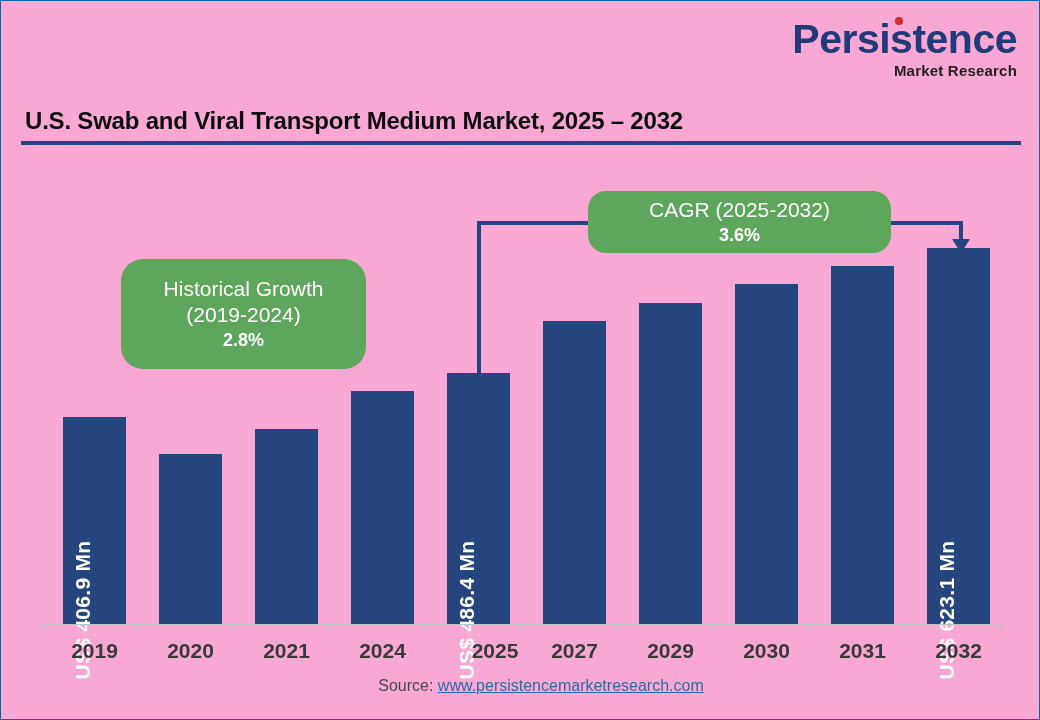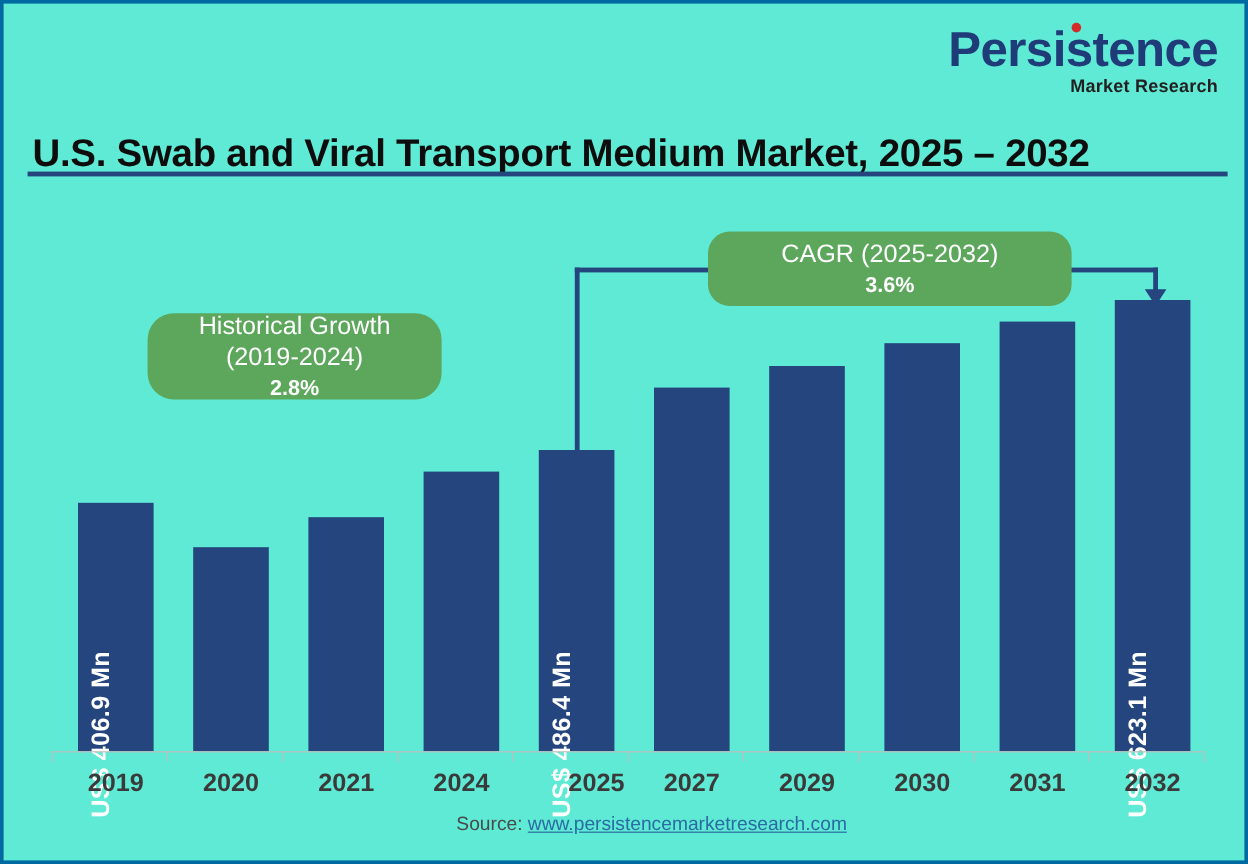--- a/index.html
+++ b/index.html
@@ -10,22 +10,22 @@
   }
   body {
     font-family: "Liberation Sans", sans-serif;
   }
 
   #card {
     position: relative;
     width: 1040px;
     height: 720px;
     box-sizing: border-box;
-    background: #5eead4;
-    border: 3px solid #0369a1;
+    background: #f9a8d4;
+    border: 1px solid #0369a1;
     overflow: hidden;
   }
 
   
   #logo {
     position: absolute;
     right: 22px;
     top: 18px;
     width: 240px;
     text-align: right;
@@ -56,21 +56,21 @@
     letter-spacing: 0.2px;
     margin-top: 3px;
     white-space: nowrap;
   }
 
   
   #title {
     position: absolute;
     left: 24px;
     top: 106px;
-    font-size: 32px;
+    font-size: 24px;
     font-weight: bold;
     color: #0d0d0d;
     letter-spacing: -0.2px;
     white-space: nowrap;
   }
   #title-rule {
     position: absolute;
     left: 20px;
     top: 140px;
     width: 1000px;
@@ -153,21 +153,21 @@
   .callout-value {
     font-size: 18px;
     line-height: 1.28;
     font-weight: bold;
   }
 
   #callout-historical {
     left: 120px;
     top: 258px;
     width: 245px;
-    height: 72px;
+    height: 110px;
   }
   #callout-cagr {
     left: 587px;
     top: 190px;
     width: 303px;
     height: 62px;
     border-radius: 18px;
   }
 
   

